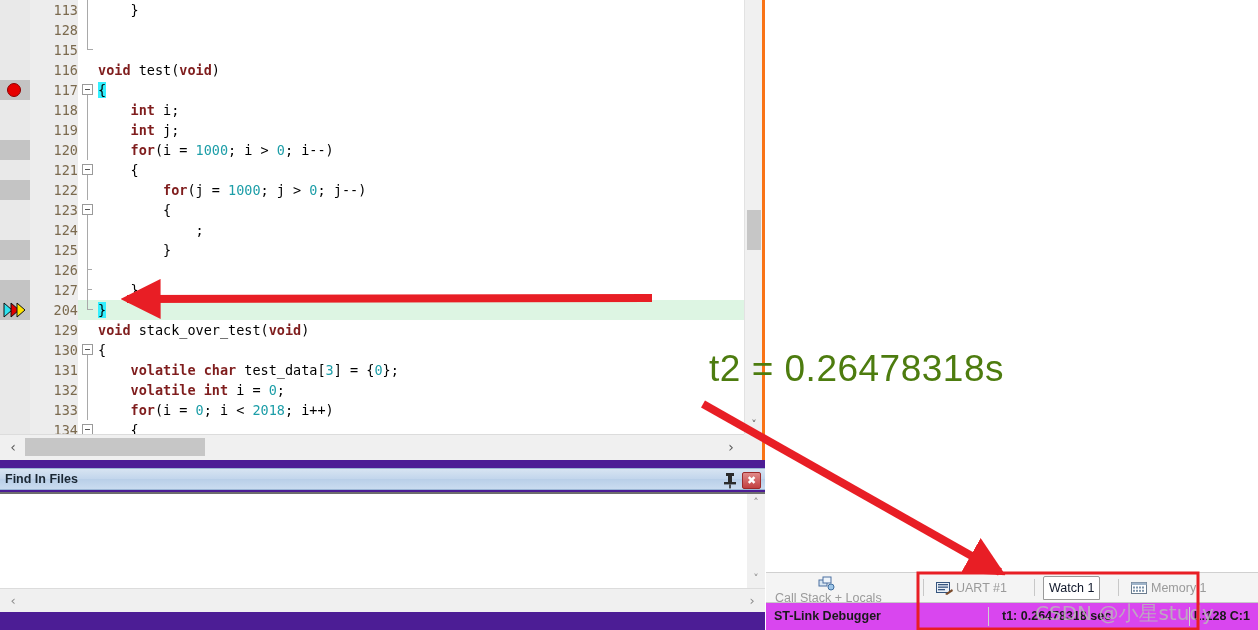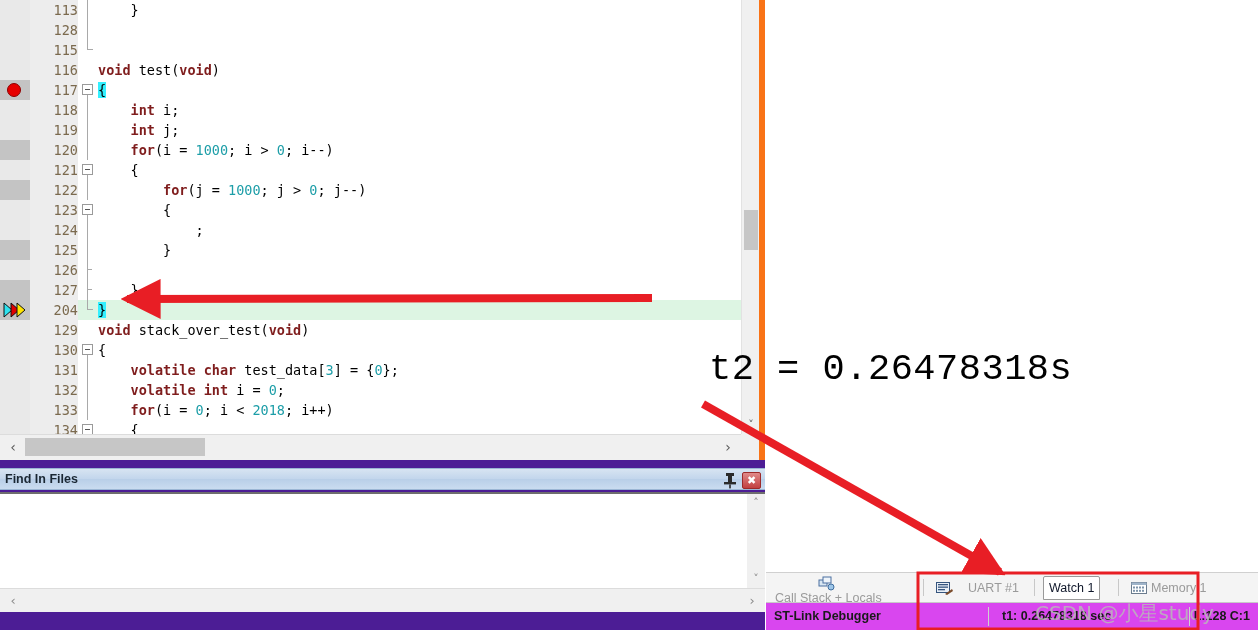--- a/index.html
+++ b/index.html
@@ -6,21 +6,21 @@
   body{
     width:1258px;height:630px;position:relative;overflow:hidden;
     font-family:"Liberation Sans", sans-serif;
     -webkit-font-smoothing:antialiased;
   }
 
   
   #editor-pane{
     position:absolute;left:0;top:0;width:765px;height:460px;
     background:#ffffff;box-sizing:border-box;
-    border-right:6px solid #f97316;
+    border-right:3px solid #f97316;
   }
   #code-area{
     position:absolute;left:0;top:0;right:18px;bottom:26px;
     overflow:hidden;background:#ffffff;
   }
   .code-row{
     position:relative;height:20px;line-height:20px;white-space:pre;
     font-family:"DejaVu Sans Mono","Liberation Mono",monospace;
     font-size:13.5px;
   }
@@ -163,22 +163,22 @@
   #statusbar .sl{
     position:absolute;top:6px;font-size:12.5px;font-weight:bold;color:#1a1a1a;
   }
   #st-debugger{left:8px;}
   #st-time{left:236px;}
   #st-pos{right:8px;}
   .stsep{position:absolute;top:4px;width:1px;height:19px;background:#cfcfcf;}
 
   
   #annot-text{
-    position:absolute;left:709px;top:348px;color:#000000;
-    font-size:37px;font-family:Liberation Mono, monospace;
+    position:absolute;left:709px;top:348px;color:#4d7c0f;
+    font-size:37px;font-family:Liberation Sans, sans-serif;
     white-space:nowrap;letter-spacing:0.5px;text-align:right;
   }
   #annot-svg{position:absolute;left:0;top:0;width:1258px;height:630px;pointer-events:none;}
   #watermark{
     position:absolute;left:1035px;top:600px;font-size:20px;color:#b9b9b9;
     font-family:"DejaVu Sans","Liberation Sans",sans-serif;white-space:nowrap;
     opacity:.85;
   }
 </style>
 </head>
@@ -259,21 +259,21 @@
 
 <div id="tabbar">
     <div class="tab" style="left: 4px; flex-direction: column;">
       <span class="ticon"><svg width="17" height="15" viewBox="0 0 17 15">
           <rect x="1" y="4" width="8" height="6" fill="#d8e6f2" stroke="#4a6fa0"></rect>
           <rect x="5" y="1" width="8" height="6" fill="#eef4fa" stroke="#4a6fa0"></rect>
           <circle cx="13" cy="11" r="3" fill="#9ec6e8" stroke="#3f6d9e"></circle>
         </svg></span>
       <span>Call Stack + Locals</span>
     </div>
-    <div class="tab" style="left: 165px; gap: 12px;">
+    <div class="tab" style="left: 165px;">
       <span class="ticon"><svg width="17" height="15" viewBox="0 0 17 15">
           <rect x="0.5" y="1.5" width="13" height="10" fill="#e8eef6" stroke="#36557e"></rect>
           <rect x="2" y="3" width="10" height="1.3" fill="#36557e"></rect>
           <rect x="2" y="5.5" width="10" height="1.3" fill="#36557e"></rect>
           <rect x="2" y="8" width="7" height="1.3" fill="#36557e"></rect>
           <path d="M9,13 L16,8 L17,10 L11,14 z" fill="#7a4a2a"></path>
         </svg></span>
       <span>UART #1</span>
     </div>
     <div class="tab active" style="left: 277px;">

